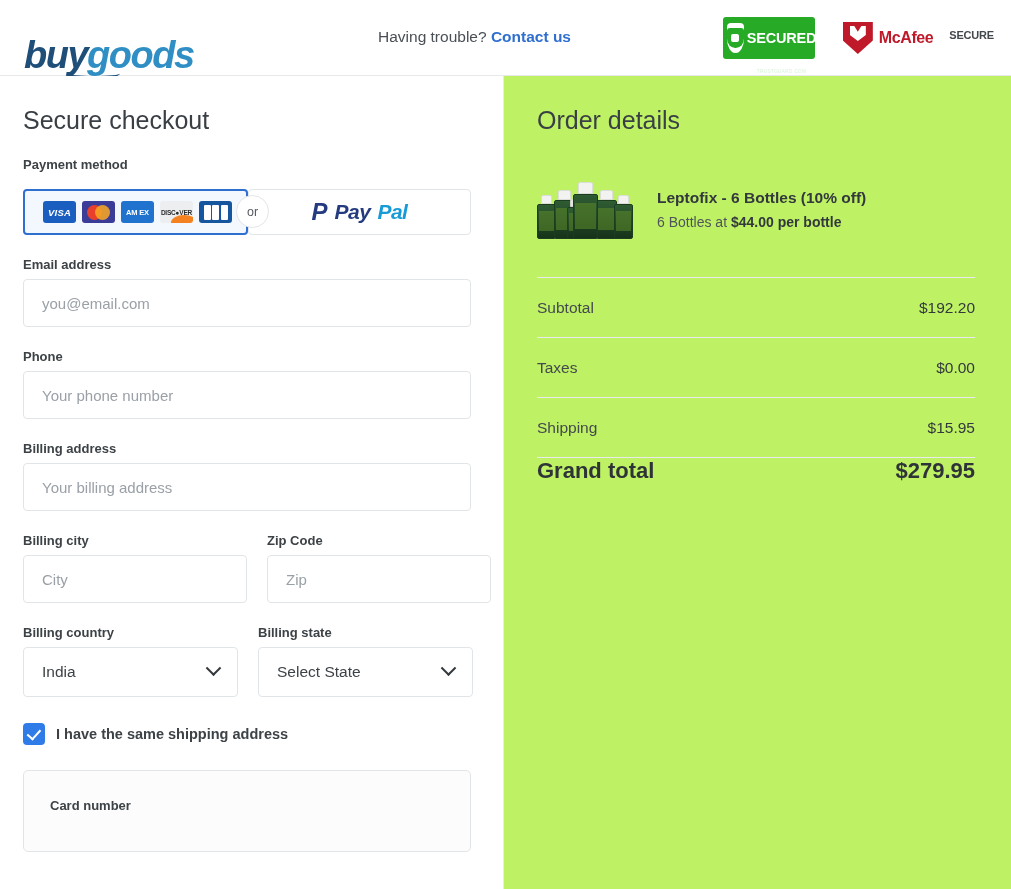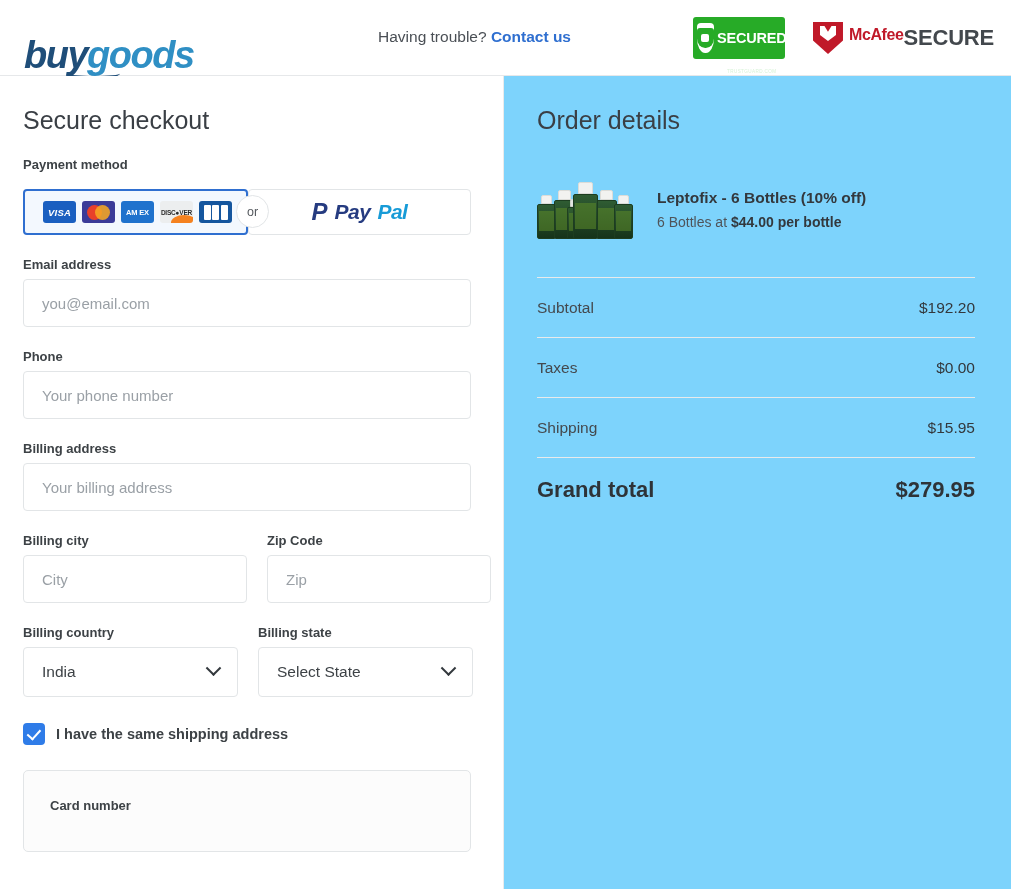--- a/index.html
+++ b/index.html
@@ -74,27 +74,27 @@
     clip-path: polygon(0 0, 100% 0, 100% 58%, 50% 100%, 0 58%);
     position: relative;
   }
   .mc-shield::after {
     content: ""; position: absolute; left: 7px; top: 4px;
     width: 16px; height: 15px; background: #fff;
     clip-path: polygon(0 0, 28% 0, 50% 38%, 72% 0, 100% 0, 100% 60%, 50% 100%, 0 60%);
   }
   .mc-txt { display: flex; flex-direction: row; line-height: 1.02; }
   .mc-1 { font-size: 16px; font-weight: bold; color: #c01929; letter-spacing: -.4px; }
-  .mc-2 { font-size: 22px; font-weight: bold; color: #43484d; letter-spacing: -.2px; }
+  .mc-2 { font-size: 11px; font-weight: bold; color: #43484d; letter-spacing: -.2px; margin-left: 16px; }
 
   
   .body { display: flex; height: 813px; }
   .left { width: 503px; background: #fff; padding: 0 23px; position: relative; }
   .right {
-    width: 508px; background: #7dd3fc;
+    width: 508px; background: #bef264;
     border-left: 1px solid #e9ebec; padding: 0 36px 14px 33px;
   }
 
   h1 { font-size: 25px; font-weight: normal; color: #3a3f45; margin: 30px 0 0 0; }
   h2 { font-size: 25px; font-weight: normal; color: #3a3f45; margin: 30px 0 0 0; }
 
   .fl { font-size: 13px; font-weight: bold; color: #3d4246; margin-bottom: 7px; display: block; }
   .fg { margin-top: 22px; }
 
   .inp {
@@ -178,21 +178,21 @@
   .p-sub { font-size: 14px; color: #4f545a; margin-top: 7px; }
   .p-sub b { color: #33383d; }
 
   .ln { border-top: 1px solid #e8eaeb; }
   .pr-row {
     display: flex; justify-content: space-between; align-items: center;
     height: 59px; font-size: 15.5px; color: #44494e;
   }
   .pr-row .val { color: #33383d; }
   .gt-row {
-    display: flex; justify-content: space-between; align-items: center;
+    display: flex; justify-content: space-between; align-items: flex-start;
     height: 64px; font-size: 22px; font-weight: bold; color: #2e3338;
   }
 </style>
 </head>
 <body>
 
 <div class="header">
   <div class="logo">
     <div class="logo-text"><span class="logo-buy">buy</span><span class="logo-goods">goods</span></div>
     <div class="logo-swoosh"></div>

